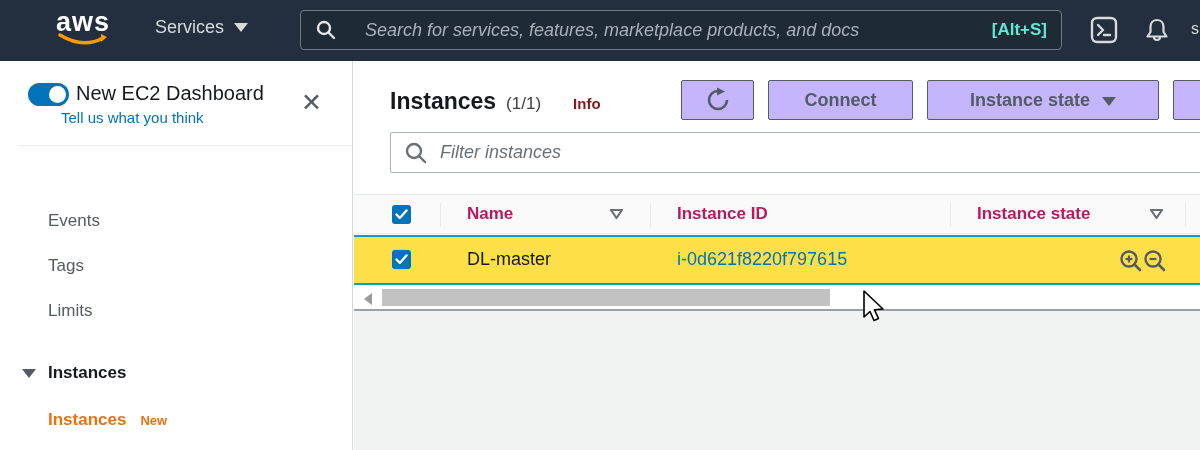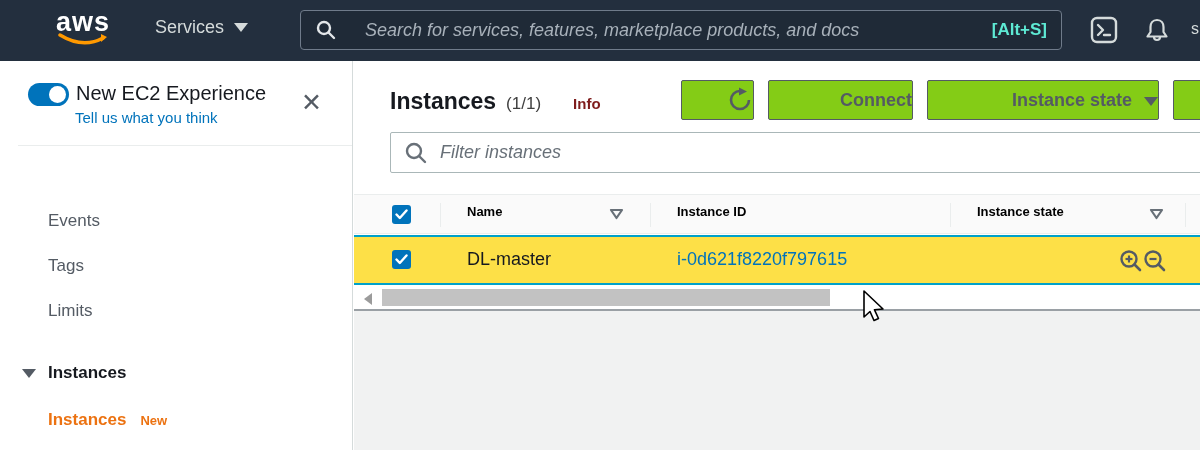--- a/index.html
+++ b/index.html
@@ -18,50 +18,50 @@
   .nav-search input::placeholder { color:#a8b1ba; font-style:italic; }
   .nav-shortcut { color:#5eead4; font-size:17px; white-space:nowrap;font-weight:bold; }
   .nav-icon { position:absolute; top:16px; cursor:pointer; }
   .edge-text { position:absolute; left:1191px; top:20px; color:#d5dbdb; font-size:16px; }
 
   
   .sidebar { position:absolute; top:60px; left:0; width:353px; height:390px; background:#ffffff; border-right:1px solid #d5dbdb; }
   .toggle { position:absolute; left:28px; top:23px; width:41px; height:23px; background:#0073bb; border-radius:12px; cursor:pointer; }
   .toggle .knob { position:absolute; right:3px; top:3px; width:17px; height:17px; background:#ffffff; border-radius:50%; }
   .sb-title { position:absolute; left:76px; top:22px; font-size:20px; color:#16191f; }
-  .sb-link { position:absolute; left:75px; top:49px; font-size:15px; color:#0073bb; cursor:pointer; }
+  .sb-link { position:absolute; left:61px; top:49px; font-size:15px; color:#0073bb; cursor:pointer; }
   .sb-close { position:absolute; left:301px; top:30px; font-size:25px; color:#545b64; cursor:pointer; line-height:1; }
   .sb-divider { position:absolute; left:18px; right:0; top:85px; height:1px; background:#eaeded; }
   .sb-item { position:absolute; left:48px; font-size:17px; color:#545b64; cursor:pointer; }
   .sb-section { position:absolute; left:22px; top:303px; display:flex; align-items:center; gap:12px; cursor:pointer; }
   .caret-down-dark { width:0; height:0; border-left:7px solid transparent; border-right:7px solid transparent; border-top:9px solid #545b64; }
   .sb-section-label { font-size:17px; font-weight:bold; color:#16191f; }
   .sb-active { position:absolute; left:48px; top:350px; display:flex; align-items:baseline; gap:14px; cursor:pointer; }
   .sb-active-label { font-size:17px; font-weight:bold; color:#ec7211; }
   .sb-badge { font-size:13px; font-weight:bold; color:#ec7211; }
 
   
   .main { position:absolute; top:60px; left:354px; width:846px; height:390px; background:#ffffff; overflow:hidden; }
   .page-header { position:absolute; left:36px; top:28px; display:flex; align-items:baseline; gap:10px; }
   .page-title { font-size:23px; font-weight:bold; color:#16191f; }
   .page-count { font-size:17px; color:#404040; }
   .info-link { font-size:15px; font-weight:bold; color:#7f1d1d; margin-left:22px; cursor:pointer; }
-  .btn { position:absolute; top:20px; height:40px; background:#84cc16; border:1px solid #545b64; border-radius:2px; display:flex; align-items:center; justify-content:flex-end; gap:12px; font-size:18px; font-weight:bold; color:#545b64; cursor:pointer; }
+  .btn { position:absolute; top:20px; height:40px; background:#c4b5fd; border:1px solid #545b64; border-radius:2px; display:flex; align-items:center; justify-content:center; gap:12px; font-size:18px; font-weight:bold; color:#545b64; cursor:pointer; }
   .btn-refresh { left:327px; width:73px; }
   .btn-connect { left:414px; width:145px; }
   .btn-state { left:573px; width:232px; }
   .btn-partial { left:819px; width:60px; border-radius:2px 0 0 2px; }
   .caret-down-btn { width:0; height:0; border-left:7px solid transparent; border-right:7px solid transparent; border-top:9px solid #545b64; margin-top:2px; }
 
   .filter-box { position:absolute; left:36px; top:72px; width:830px; height:41px; border:1px solid #aab7b8; border-radius:2px; display:flex; align-items:center; padding:0 13px; gap:12px; background:#ffffff; }
   .filter-box input { flex:1; border:none; outline:none; font-size:18px; color:#16191f; font-family:"Liberation Sans", sans-serif; }
   .filter-box input::placeholder { color:#687078; font-style:italic; }
 
   .table-header { position:absolute; left:0; top:134px; width:846px; height:40px; background:#fafafa; border-top:1px solid #eaeded; border-bottom:1px solid #eaeded; }
-  .th-label { position:absolute; top:9px; font-size:13px; font-weight:bold; color:#000000; }
+  .th-label { position:absolute; top:9px; font-size:17px; font-weight:bold; color:#be185d; }
   .col-divider { position:absolute; top:8px; width:1px; height:24px; background:#eaeded; }
   .sort-icon { position:absolute; top:13px; cursor:pointer; }
 
   .row { position:absolute; left:0; top:175px; width:846px; height:50px; background:#fde047; border-top:2px solid #00a1c9; border-bottom:2px solid #00a1c9; cursor:pointer; }
   .checkbox { position:absolute; width:19px; height:19px; background:#0073bb; border-radius:3px; display:flex; align-items:center; justify-content:center; cursor:pointer; }
   .cell-name { position:absolute; left:113px; top:12px; font-size:18px; color:#16191f; }
   .cell-id { position:absolute; left:323px; top:12px; font-size:18px; color:#0073bb; cursor:pointer; }
   .cell-state { position:absolute; left:621px; top:10px; display:flex; align-items:center; gap:9px; }
   .state-text { font-size:18px; color:#1d8102; }
   .row-zoom-icons { position:absolute; left:764px; top:11px; display:flex; cursor:pointer; }
@@ -110,21 +110,21 @@
       <path d="M12 21 a3 3 0 0 0 6 0" fill="none" stroke="#d5dbdb" stroke-width="2.2"></path>
     </svg>
   </div>
   <span class="edge-text">s</span>
 </div>
 
 <div class="sidebar">
   <div class="toggle">
       <div class="knob"></div>
     </div>
-  <div class="sb-title">New EC2 Experience</div>
+  <div class="sb-title">New EC2 Dashboard</div>
   <div class="sb-link">Tell us what you think</div>
   <div class="sb-close">✕</div>
   <div class="sb-divider"></div>
 
   <div class="sb-item" style="top:151px;">Events</div>
   <div class="sb-item" style="top:196px;">Tags</div>
   <div class="sb-item" style="top:241px;">Limits</div>
 
   <div class="sb-section">
     <span class="caret-down-dark"></span>

